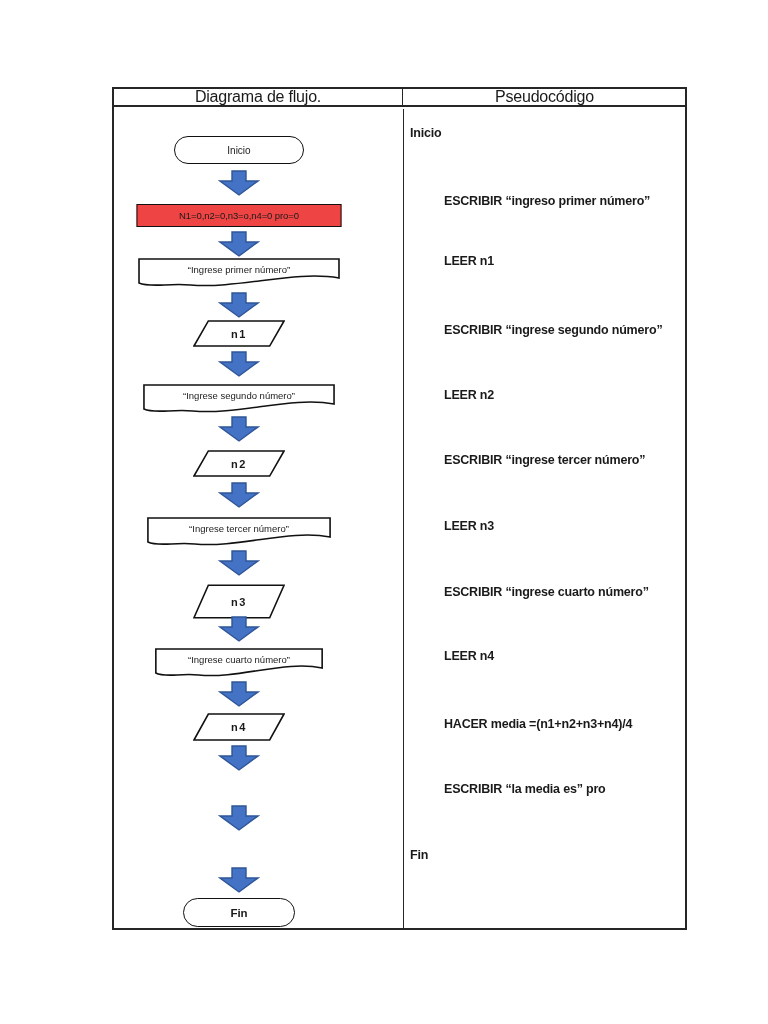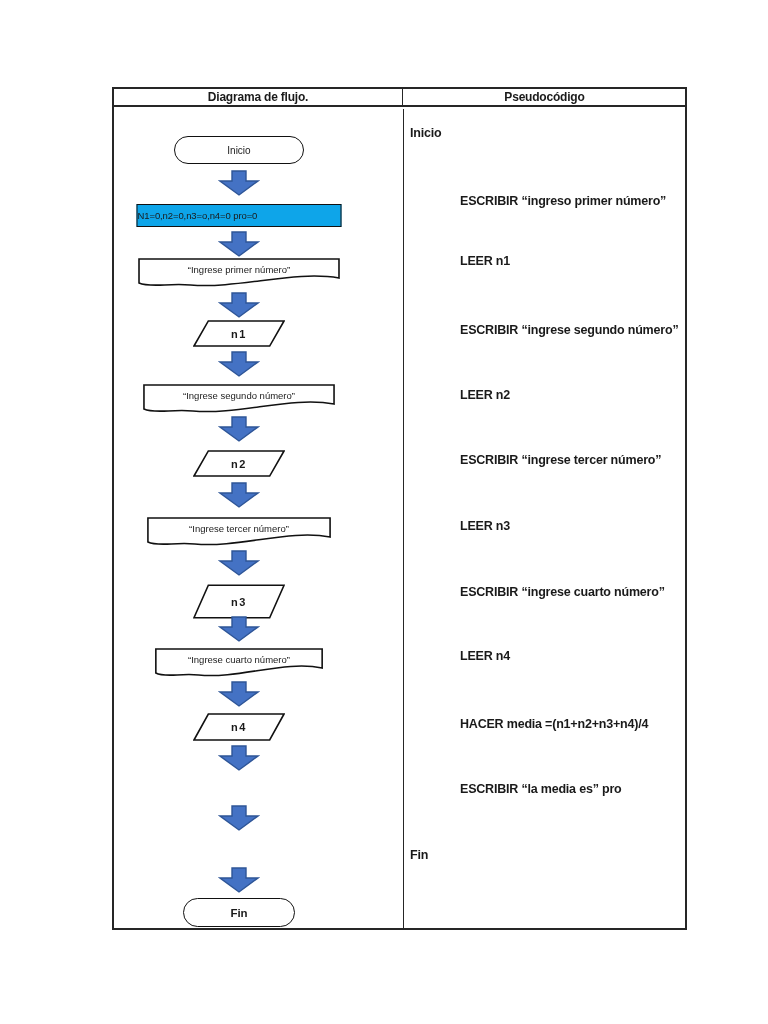--- a/index.html
+++ b/index.html
@@ -8,39 +8,39 @@
     position:relative; width:768px; height:1024px; background:#ffffff;
     font-family:"Liberation Sans", sans-serif; color:#1a1a1a; overflow:hidden;
   }
   .doc-table {
     position:absolute; left:112px; top:87px; width:575px; height:843px;
     border:2px solid #262626; background:#ffffff;
   }
   .header-row { position:absolute; top:0; left:0; right:0; height:18px; border-bottom:2px solid #262626; }
   .header-cell {
     position:absolute; top:0; height:100%; display:flex; align-items:center; justify-content:center;
-    font-weight:bold; font-size:12px; letter-spacing:-0.2px;text-align:right;
+    font-weight:normal; font-size:16px; letter-spacing:-0.2px;text-align:right;
   }
   .header-cell.left  { left:0; width:289px; border-right:1.5px solid #262626; }
   .header-cell.right { left:290px; right:0; }
 
   .cell-left  { position:absolute; top:20px; left:0; width:289px; bottom:0; }
   .cell-right { position:absolute; top:20px; left:289px; right:0; bottom:0; border-left:1.5px solid #262626; }
 
   
   .node { position:absolute; left:125px; transform:translateX(-50%); }
   .term {
     border:1.7px solid #111; border-radius:999px; background:#fff;
     display:flex; align-items:center; justify-content:center;
     font-size:10px;
   }
   .term.end { font-weight:bold; font-size:11.5px; }
   .proc {
-    border:1.9px solid #111; background:#0ea5e9;
-    display:flex; align-items:center; justify-content:flex-start;
+    border:1.9px solid #111; background:#ef4444;
+    display:flex; align-items:center; justify-content:center;
     font-size:9.5px; letter-spacing:-0.1px;
   }
   .docshape { position:absolute; left:125px; transform:translateX(-50%); }
   .docshape svg { position:absolute; inset:0; width:100%; height:100%; }
   .docshape .lbl {
     position:absolute; left:0; right:0; top:3px; height:16px;
     display:flex; align-items:center; justify-content:center; font-size:9.5px;
   }
   .io { position:absolute; left:125px; transform:translateX(-50%); }
   .io svg { position:absolute; inset:0; width:100%; height:100%; }
@@ -48,21 +48,21 @@
     position:absolute; inset:0; display:flex; align-items:center; justify-content:center;
     font-weight:bold; font-size:11px; letter-spacing:1.5px;
   }
   .arrow { position:absolute; left:125px; transform:translateX(-50%); }
 
   
   .ps-line {
     position:absolute; white-space:nowrap; font-weight:bold; font-size:12.5px; letter-spacing:-0.2px;
   }
   .ps-line.ind0 { left:6px; }
-  .ps-line.ind1 { left:56px; }
+  .ps-line.ind1 { left:40px; }
 </style>
 </head>
 <body>
 
 <div class="page">
   <div class="doc-table">
 
     <div class="header-row">
       <div class="header-cell left">Diagrama de flujo.</div>
       <div class="header-cell right">Pseudocódigo</div>

